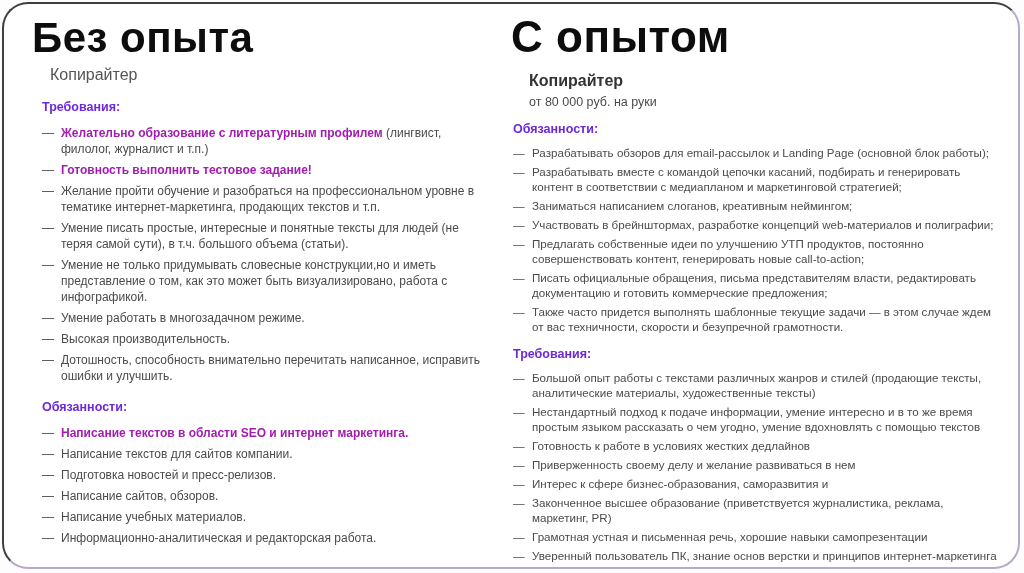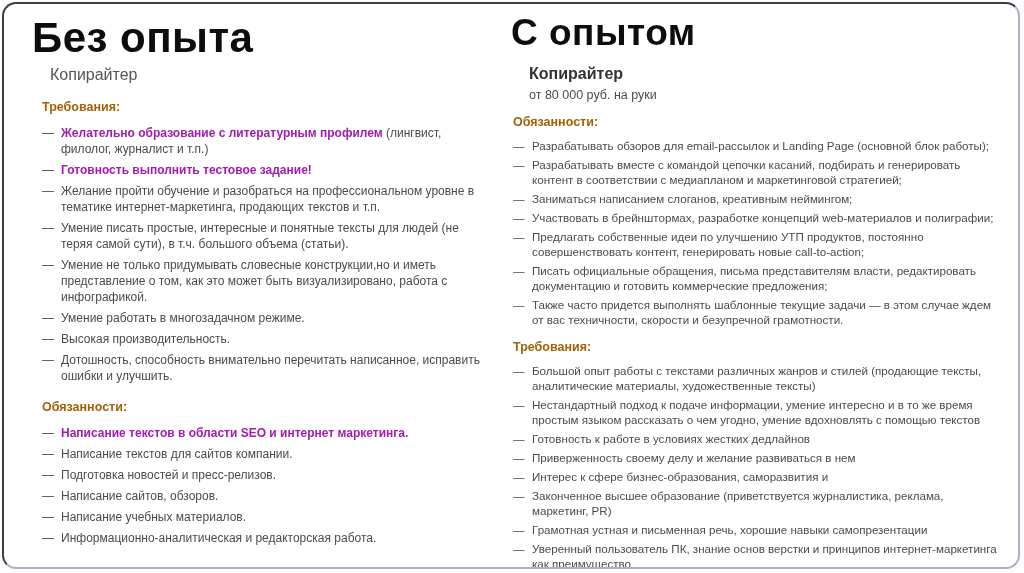--- a/index.html
+++ b/index.html
@@ -10,21 +10,21 @@
   }
   .page {
     position: relative;
     width: 1018px;
     height: 567px;
     margin: 2px;
     box-sizing: border-box;
     background: #ffffff;
     border: 2px solid;
     border-color: #3f3f3f #b7a9c9 #b7a9c9 #3f3f3f;
-    border-radius: 14px;
+    border-radius: 26px;
     overflow: hidden;
     display: flex;
     color: #4b4b4b;
   }
   .column {
     box-sizing: border-box;
   }
   .column-left {
     width: 495px;
     padding: 8px 10px 0 28px;
@@ -34,21 +34,21 @@
     padding: 6px 16px 0 12px;
   }
   .big-title {
     font-weight: bold;
     color: #0d0d0d;
     line-height: 1.05;
     margin: 4px 0 6px 0;
     letter-spacing: 0.5px;
   }
   .column-left .big-title { font-size: 42px; }
-  .column-right .big-title { font-size: 37px; margin-bottom: 12px; }
+  .column-right .big-title { font-size: 44px; margin-bottom: 12px; }
   .vacancy-header { margin-left: 18px; }
   .job-title {
     font-size: 16px;
     color: #555555;
     margin-bottom: 3px;
   }
   .column-right .job-title {
     font-weight: bold;
     color: #333333;
     margin-bottom: 5px;
@@ -61,21 +61,21 @@
   .company {
     font-size: 12.5px;
     color: #4b4b4b;
   }
   .column-right .company { margin-left: 6px; }
   .sections { margin-left: 10px; }
   .column-right .sections { margin-left: 2px; }
   .section-heading {
     font-weight: bold;
     font-size: 12.5px;
-    color: #a16207;
+    color: #6d28d9;
     margin: 16px 0 11px 0;
   }
   .column-right .section-heading { margin: 13px 0 9px 0; }
   .bullet-item {
     display: flex;
     align-items: flex-start;
   }
   .column-left .bullet-item {
     font-size: 12px;
     line-height: 16px;

